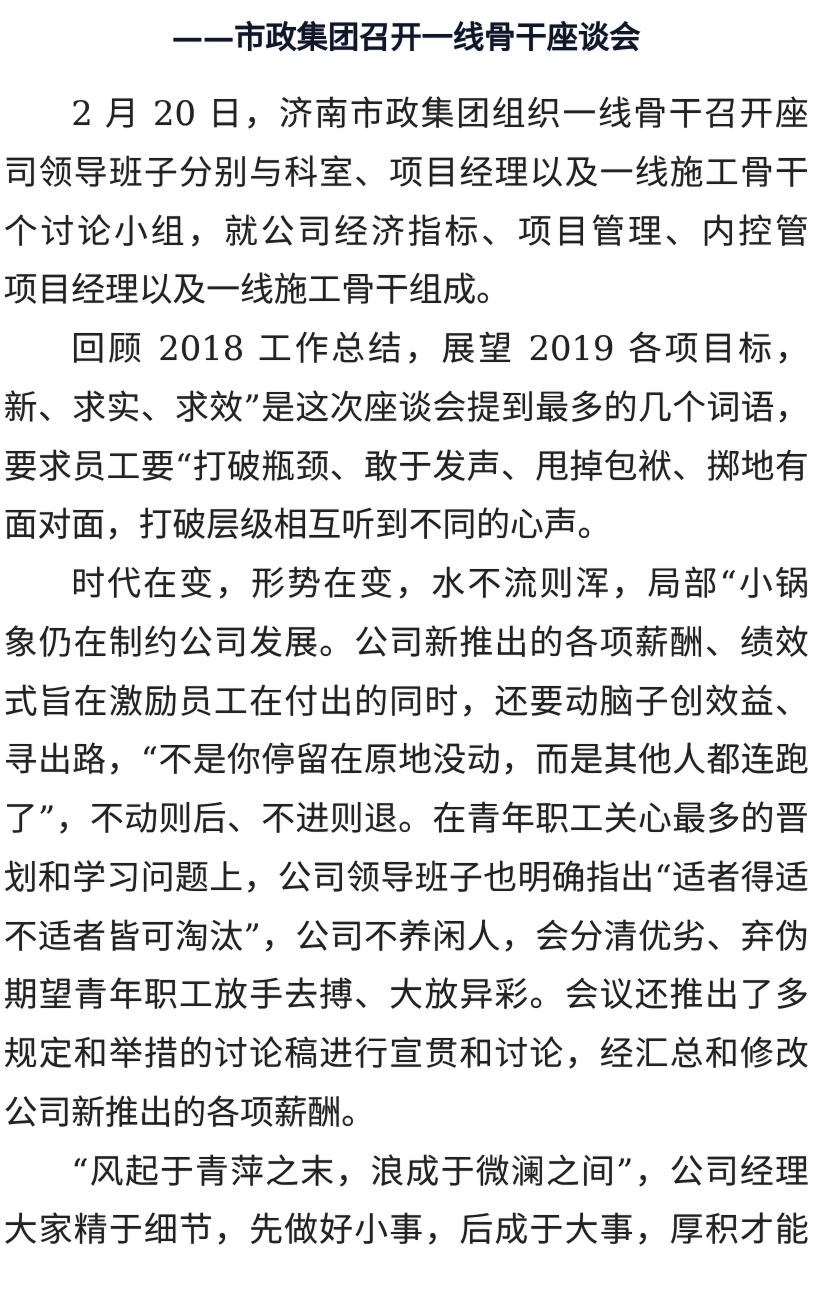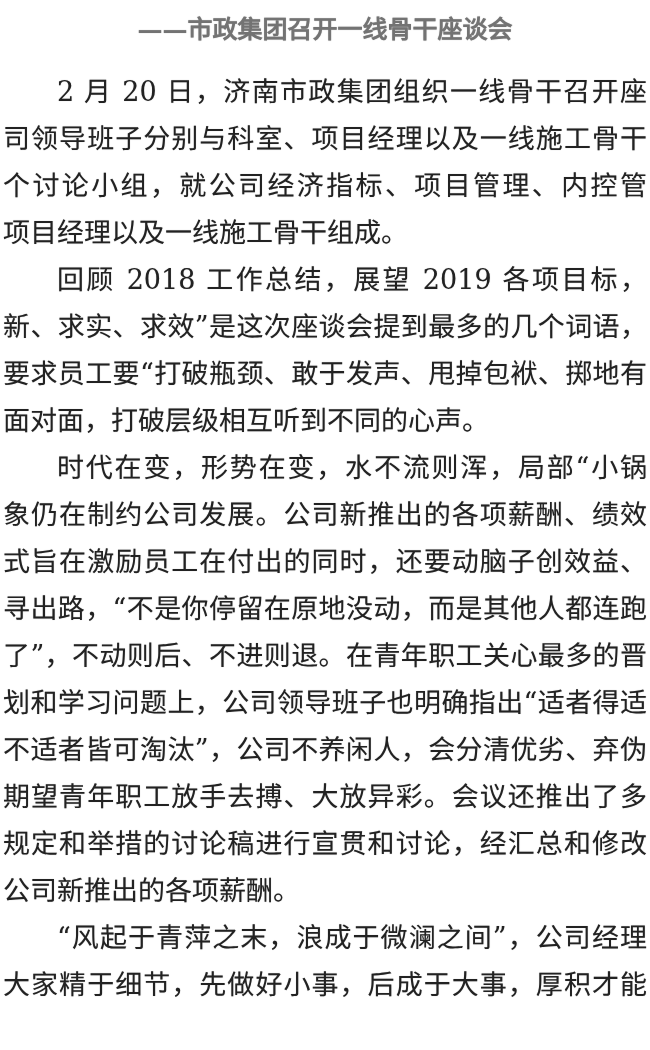--- a/index.html
+++ b/index.html
@@ -30,21 +30,21 @@
     letter-spacing: 1px;
     color: #141414;
     text-shadow: 0 0 1px rgba(0,0,0,0.45);
   }
   .doc-subtitle {
     margin: 8px 0 0 0;
     text-align: center;
     font-size: 25px;
     line-height: 32px;
     font-weight: 700;
-    color: #737373;
+    color: #0f172a;
     text-shadow: 0 0 1px rgba(0,0,0,0.35);
   }
   .body-text {
     margin-top: 22px;
     font-size: 27px;
     color: #222222;
     text-shadow: 0 0 1px rgba(0,0,0,0.30);
   }
   .para {
     margin: 0;

